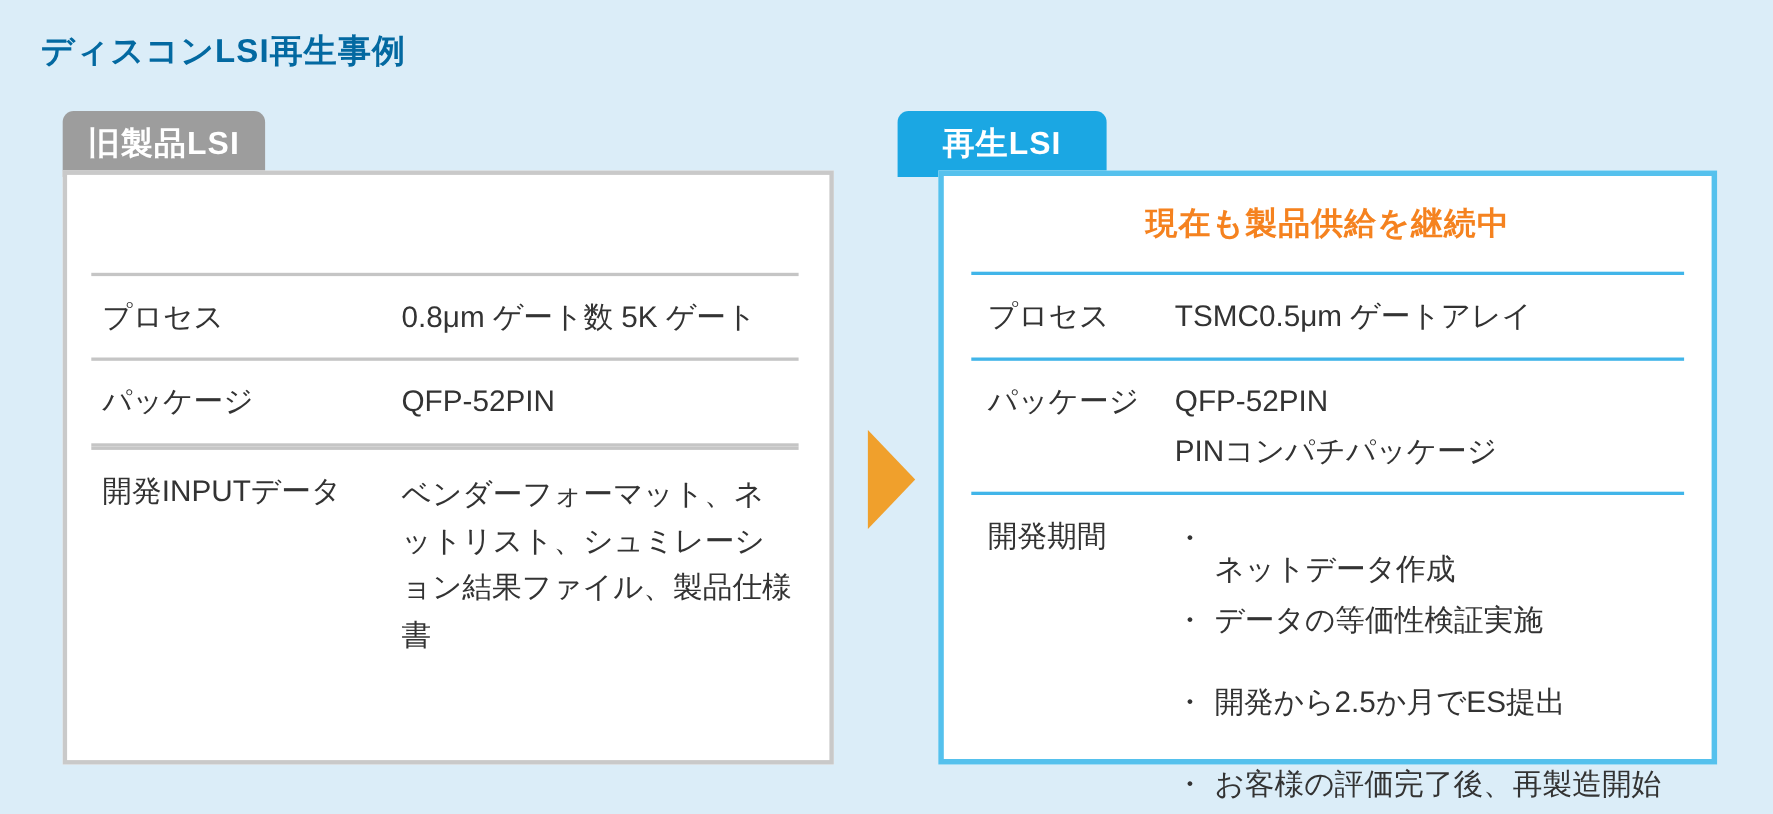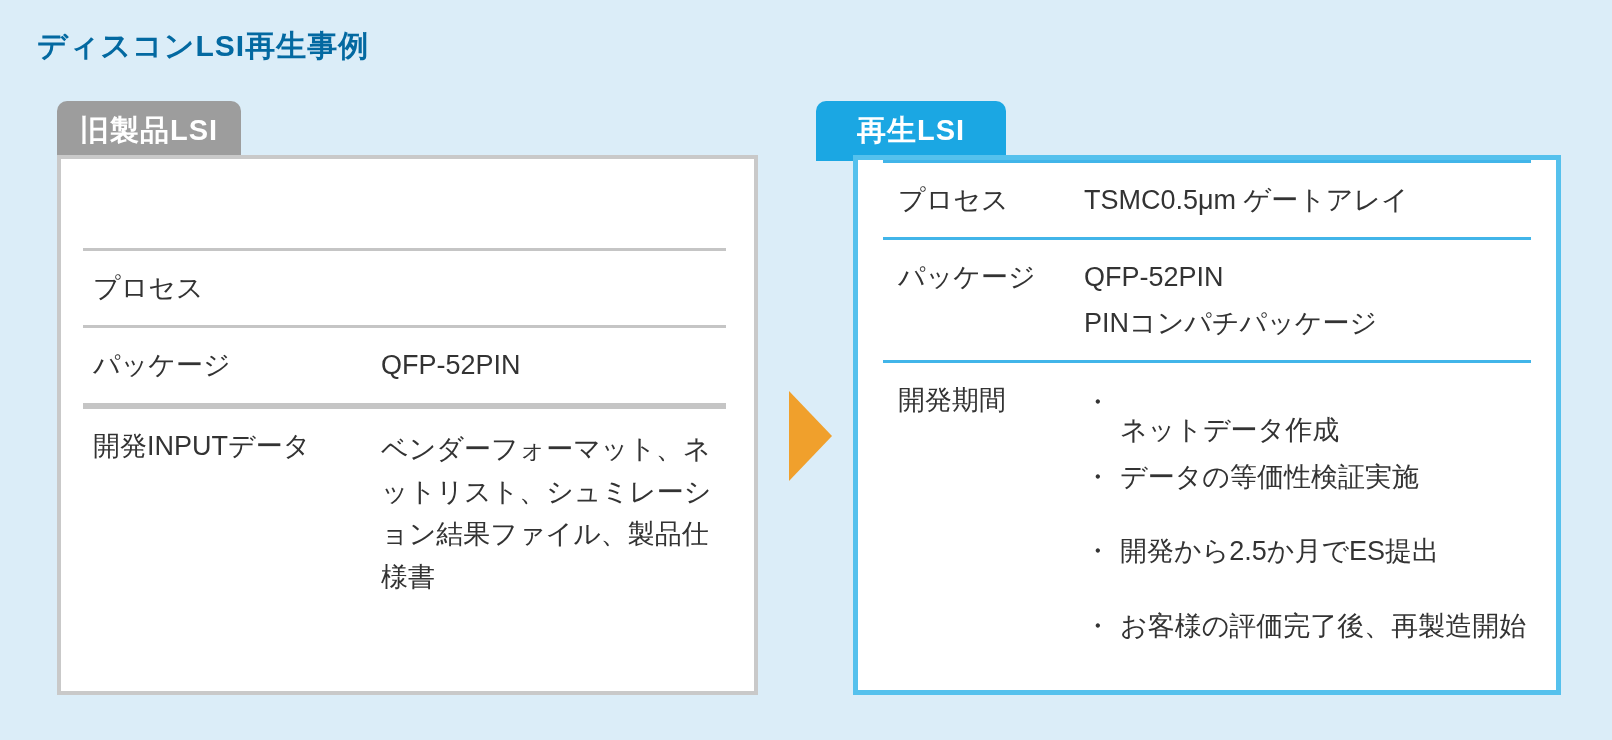--- a/index.html
+++ b/index.html
@@ -76,21 +76,20 @@
     height:3px;
     border:none;
     margin:0 28px 0 22px;
   }
   .divider-gray{background:#C5C5C5;}
   .divider-blue{background:#41B5E9;margin:0 25px;}
   .row{
     display:flex;
     align-items:flex-start;
     padding:19px 0;
-    gap:16px;
   }
   .box-old .row-label{
     flex:0 0 272px;
     margin-left:32px;
   }
   .box-old .row-value{
     flex:1;
     padding-right:34px;
   }
   .box-old .row-value.wrap{line-height:1.58;}
@@ -147,20 +146,21 @@
   <div class="tab tab-old">
     <span>旧製品LSI</span>
   </div>
 
   <div class="box box-old">
     <div class="spacer-top"></div>
 
     <div class="divider divider-gray"></div>
     <div class="row">
       <div class="row-label">プロセス</div>
+      <div class="row-value">0.8μm ゲート数 5K ゲート</div>
     </div>
 
     <div class="divider divider-gray"></div>
     <div class="row">
       <div class="row-label">パッケージ</div>
       <div class="row-value">QFP-52PIN</div>
     </div>
 
     <div class="divider divider-gray"></div>
 
@@ -171,20 +171,21 @@
     </div>
   </div>
 
   <div class="arrow-right"></div>
 
   <div class="tab tab-new">
     <span>再生LSI</span>
   </div>
 
   <div class="box box-new">
+    <div class="headline">現在も製品供給を継続中</div>
 
     <div class="divider divider-blue"></div>
     <div class="row">
       <div class="row-label">プロセス</div>
       <div class="row-value">TSMC0.5μm ゲートアレイ</div>
     </div>
 
     <div class="divider divider-blue"></div>
     <div class="row">
       <div class="row-label">パッケージ</div>

